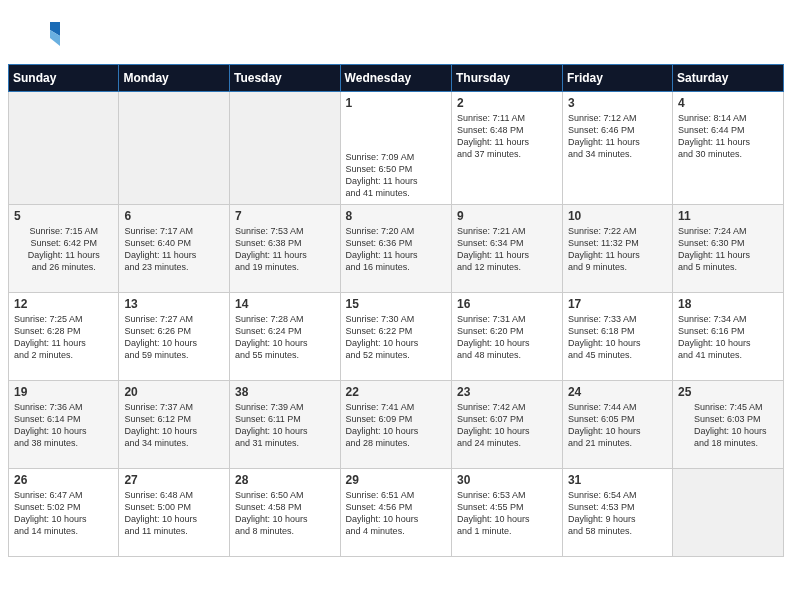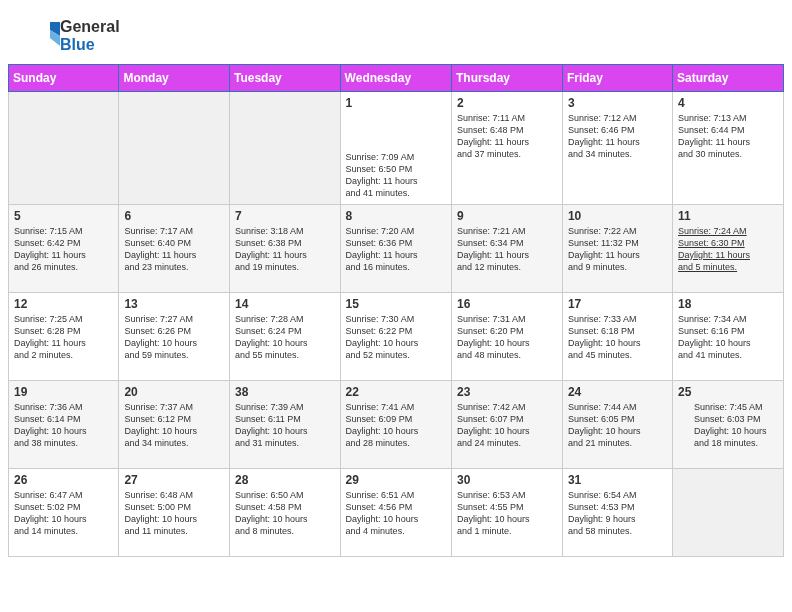--- a/index.html
+++ b/index.html
@@ -32,21 +32,21 @@
       color: #555;
     }
     .calendar-wrapper {
       padding: 0 8px 8px 8px;
     }
     table {
       width: 100%;
       border-collapse: collapse;
     }
     th {
-      background-color: #d946ef;
+      background-color: #0f172a;
       color: #fff;
       font-size: 12px;
       padding: 6px 4px;
       text-align: left;
       border: 1px solid #2e75b6;
     }
     td {
       border: 1px solid #ccc;
       vertical-align: top;
       padding: 4px 5px;
@@ -82,24 +82,20 @@
 <body>
 
 <div>
   <div class="header">
     <div class="logo">
         <svg width="36" height="36" viewBox="0 0 36 36">
           <rect x="0" y="0" width="36" height="36" fill="white"></rect>
           <polygon points="26,4 36,4 36,18 26,12" fill="#1a6bb5"></polygon>
           <polygon points="26,12 36,18 36,28 26,20" fill="#6ab0e0"></polygon>
         </svg>
-        <div>
-          <div style="font-size: 16px; font-weight: bold; color: rgb(51, 51, 51); line-height: 1.1;">General</div>
-          <div style="font-size: 16px; font-weight: bold; color: rgb(26, 107, 181); line-height: 1.1;">Blue</div>
-        </div>
       </div>
     <div class="title-section">
       <div class="month-year"></div>
       <div class="location"></div>
     </div>
   </div>
 
   <div class="calendar-wrapper">
     <table>
       <thead>
@@ -134,44 +130,44 @@
             </td>
             <td>
               <span class="day-num">3</span>
               <div class="day-info" style="white-space: pre-line;">Sunrise: 7:12 AM
 Sunset: 6:46 PM
 Daylight: 11 hours
 and 34 minutes.</div>
             </td>
             <td>
               <span class="day-num">4</span>
-              <div class="day-info" style="white-space: pre-line;">Sunrise: 7:13 AM
+              <div class="day-info" style="white-space: pre-line;">Sunrise: 8:14 AM
 Sunset: 6:44 PM
 Daylight: 11 hours
 and 30 minutes.</div>
             </td>
           </tr>
           <tr>
             <td>
               <span class="day-num">5</span>
-              <div class="day-info" style="white-space: pre-line;">Sunrise: 7:15 AM
+              <div class="day-info" style="white-space: pre-line; text-align: center;">Sunrise: 7:15 AM
 Sunset: 6:42 PM
 Daylight: 11 hours
 and 26 minutes.</div>
             </td>
             <td>
               <span class="day-num">6</span>
               <div class="day-info" style="white-space: pre-line;">Sunrise: 7:17 AM
 Sunset: 6:40 PM
 Daylight: 11 hours
 and 23 minutes.</div>
             </td>
             <td>
               <span class="day-num">7</span>
-              <div class="day-info" style="white-space: pre-line;">Sunrise: 3:18 AM
+              <div class="day-info" style="white-space: pre-line;">Sunrise: 7:53 AM
 Sunset: 6:38 PM
 Daylight: 11 hours
 and 19 minutes.</div>
             </td>
             <td>
               <span class="day-num">8</span>
               <div class="day-info" style="white-space: pre-line;">Sunrise: 7:20 AM
 Sunset: 6:36 PM
 Daylight: 11 hours
 and 16 minutes.</div>
@@ -185,21 +181,21 @@
             </td>
             <td>
               <span class="day-num">10</span>
               <div class="day-info" style="white-space: pre-line;">Sunrise: 7:22 AM
 Sunset: 11:32 PM
 Daylight: 11 hours
 and 9 minutes.</div>
             </td>
             <td>
               <span class="day-num">11</span>
-              <div class="day-info" style="white-space: pre-line; text-decoration: underline;">Sunrise: 7:24 AM
+              <div class="day-info" style="white-space: pre-line;">Sunrise: 7:24 AM
 Sunset: 6:30 PM
 Daylight: 11 hours
 and 5 minutes.</div>
             </td>
           </tr>
           <tr>
             <td>
               <span class="day-num">12</span>
               <div class="day-info" style="white-space: pre-line;">Sunrise: 7:25 AM
 Sunset: 6:28 PM

